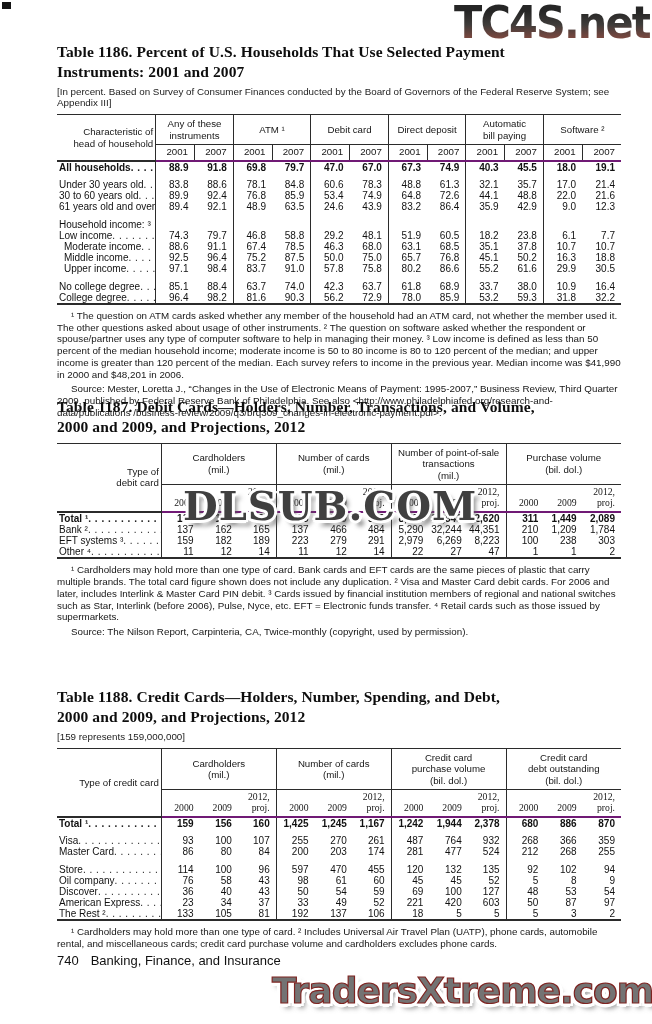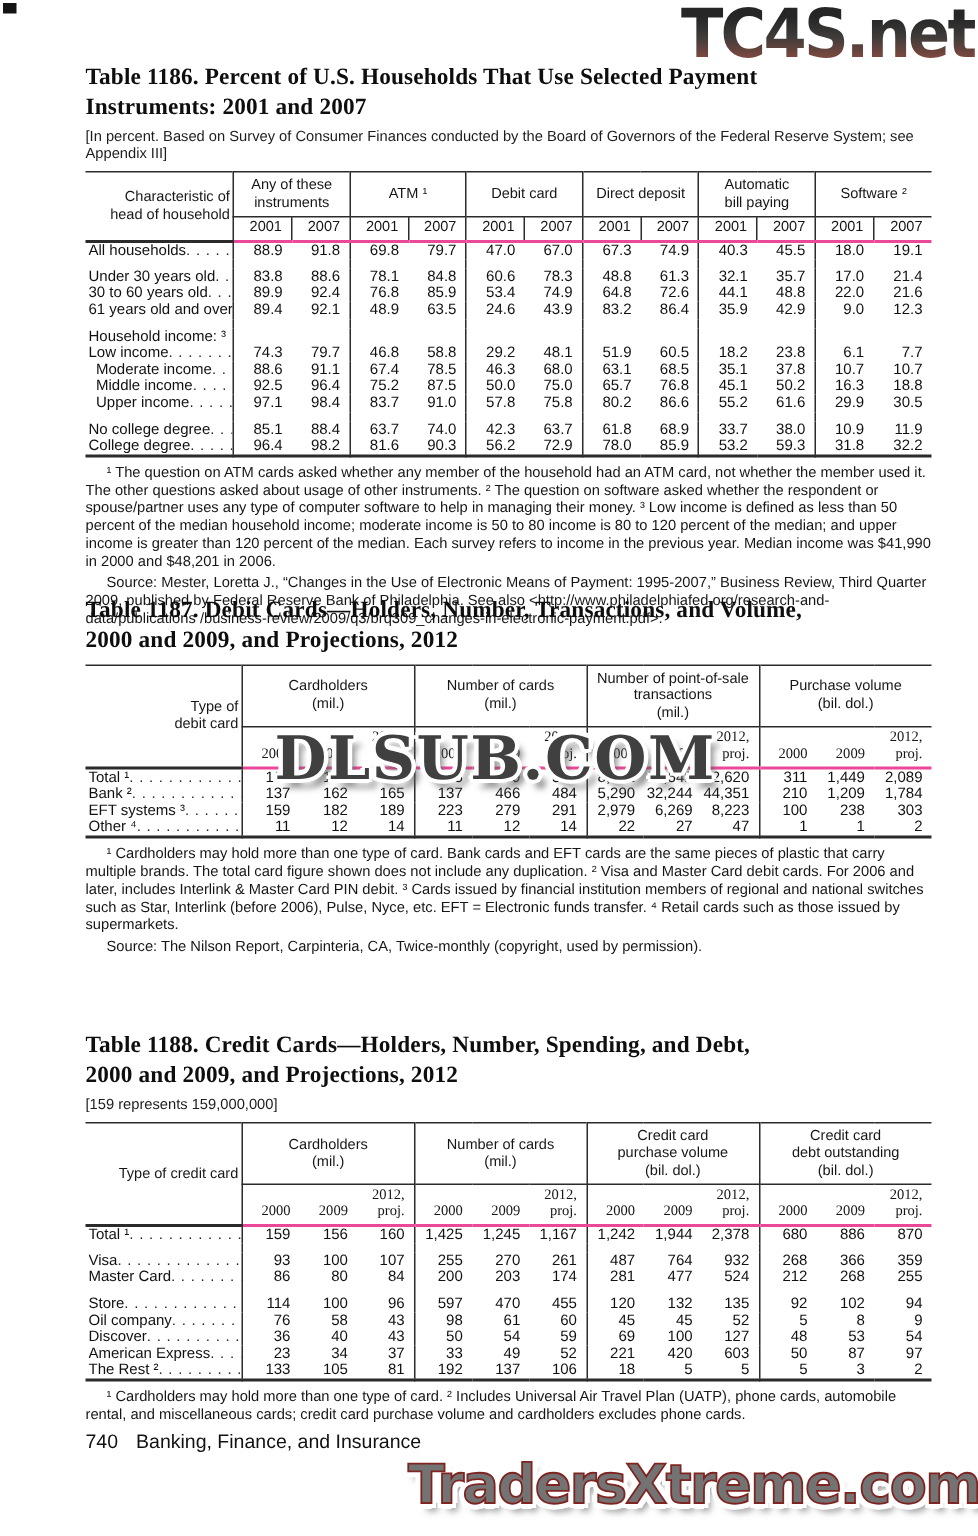--- a/index.html
+++ b/index.html
@@ -14,31 +14,31 @@
   
   table.grid { width:100%; border-collapse:collapse; table-layout:fixed; margin-top:6px;
                border-top:1px solid #2b2b2b; border-bottom:2px solid #2b2b2b; }
   table.grid th { font-weight:normal; font-size:9.7px; color:#161616; }
   table.grid td { font-size:10px; color:#111; }
   .stub-h { text-align:right; vertical-align:middle; white-space:pre-line; line-height:1.2;
             border-right:1px solid #2b2b2b; border-bottom:2px solid #2b2b2b; padding:2px; }
   .grp { text-align:center; vertical-align:middle; white-space:pre-line; line-height:1.18;
          border-bottom:1px solid #2b2b2b; padding:3px 1px; }
   .yr { text-align:right; vertical-align:bottom; white-space:pre-line; line-height:1.12;
-        padding:2px 6px 2px 0; border-bottom:2px solid #ec4899; }
+        padding:2px 6px 2px 0; border-bottom:2px solid #701a75; }
   .ydiv { border-left:1px solid #2b2b2b; }
   .grp-end { border-right:1px solid #2b2b2b; }
   tr > *:last-child { border-right:0 !important; }
   .stub { border-right:1px solid #2b2b2b; padding:0 0 0 2px; vertical-align:bottom; }
   .cellflex { display:flex; align-items:baseline; overflow:hidden; line-height:1.12; }
   .lbl { white-space:nowrap; }
   .leader { flex:1; overflow:hidden; white-space:nowrap; color:#222; }
   .leader::after { content:" . . . . . . . . . . . . . . . . . . . . . . . . . . . . . . ."; letter-spacing:0.5px; }
   .num { text-align:right; padding:0 6px 0 0; vertical-align:bottom; line-height:1.12; }
-  .b { font-weight:normal; }
+  .b { font-weight:bold; }
   .ind .cellflex { padding-left:5px; }
   tr.gap td { height:6px; }
   tr.datarow td { height:11px; }
   tr.hdr2-tall .yr { height:26px;font-family:Liberation Serif, serif; }
 
   
   .fn { font-size:9.8px; line-height:1.2; margin-top:3px; text-indent:14px; color:#161616; }
   .fn.first { margin-top:5px; }
 
   
@@ -364,21 +364,21 @@
               <td class="num grp-end">88.4</td>
               <td class="num">63.7</td>
               <td class="num grp-end">74.0</td>
               <td class="num">42.3</td>
               <td class="num grp-end">63.7</td>
               <td class="num">61.8</td>
               <td class="num grp-end">68.9</td>
               <td class="num">33.7</td>
               <td class="num grp-end">38.0</td>
               <td class="num">10.9</td>
-              <td class="num grp-end">11.9</td>
+              <td class="num grp-end">16.4</td>
             </tr>
             <tr class="datarow">
               <td class="stub">
                 <div class="cellflex">
                   <span class="lbl">College degree</span>
                   <span class="leader"></span>
                 </div>
               </td>
               <td class="num">96.4</td>
               <td class="num grp-end">98.2</td>

